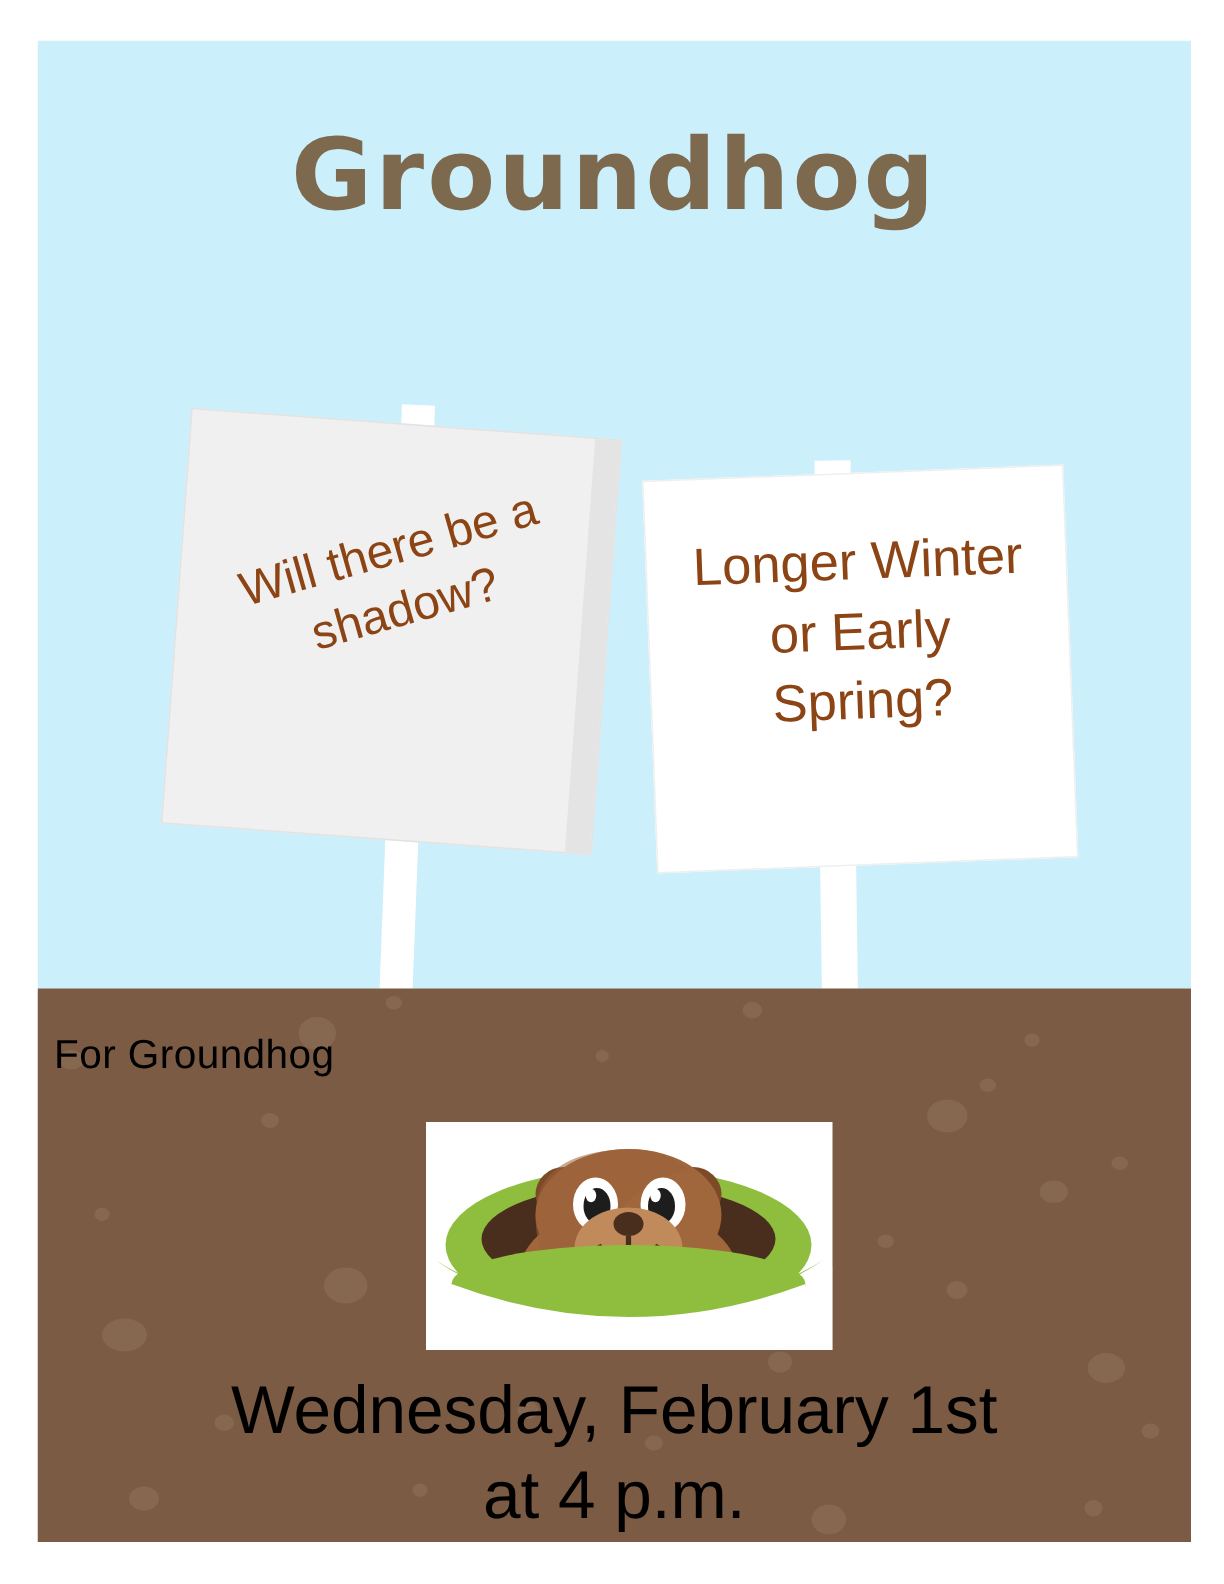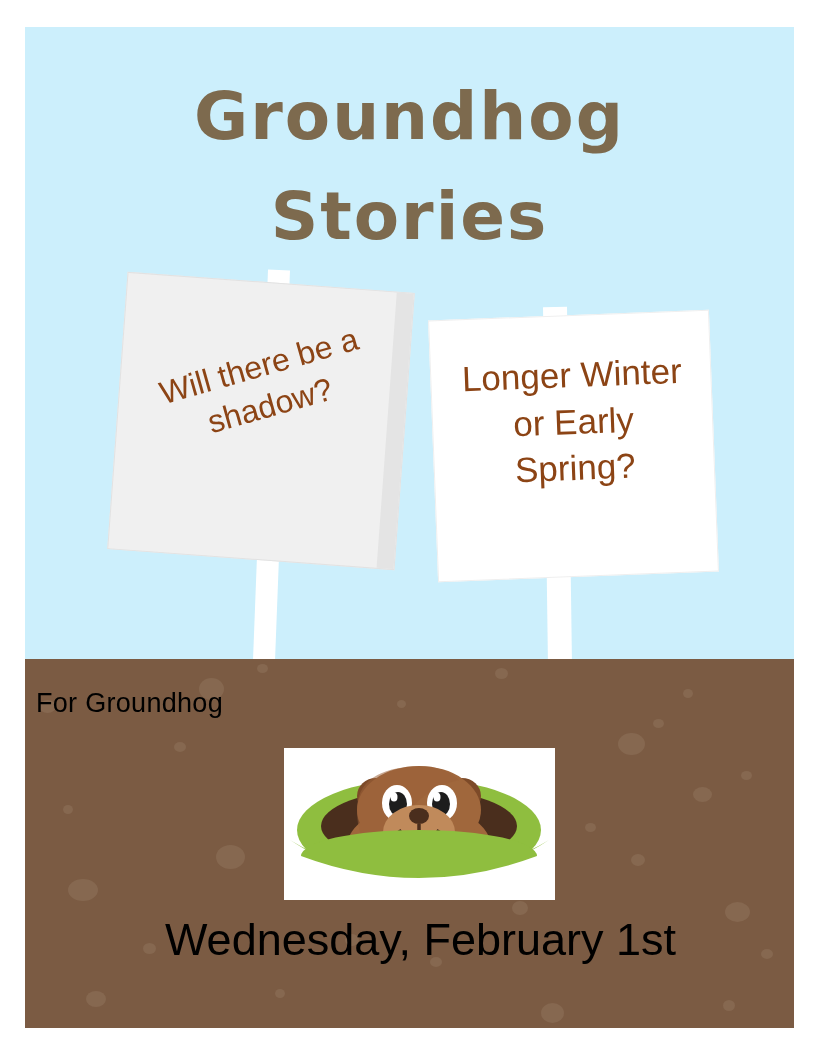--- a/index.html
+++ b/index.html
@@ -173,34 +173,32 @@
   .event {
     position: absolute;
     left: 0;
     top: 252px;
     width: 769px;
     text-align: center;
     color: #000000;
     font-family: "Liberation Sans", sans-serif;
     font-size: 45px;
     line-height: 1.27;
-    padding-left: 11px;
   }
   .event-line { display: block; }
 </style>
 </head>
 <body>
 
 <div id="poster">
 
   <div class="sky"></div>
 
   <div class="title-block">
     <span class="title-line">Groundhog</span>
-    <span class="title-line">Stories</span>
   </div>
 
   <div class="post post-left"></div>
   <div class="post post-right"></div>
 
   <div class="sign sign-left">
     <div class="edge-shadow"></div>
     <div class="sign-text">
       <span>Will there be a</span><br>
       <span>shadow?</span>
@@ -290,16 +288,17 @@
 
         <path d="M0 96 Q60 138 135 134 Q212 138 271 96 L271 152 L0 152 Z" fill="#ffffff"></path>
         <path d="M6 92 Q62 130 135 126 Q208 130 265 92 Q210 126 135 122 Q60 126 6 92Z" fill="#8fbe3f"></path>
         <ellipse cx="135" cy="108" rx="118" ry="26" fill="#8fbe3f"></ellipse>
         <path d="M17 108 Q135 152 253 108 L253 152 L17 152 Z" fill="#ffffff"></path>
       </svg>
     </div>
 
     <div class="event">
       <span class="event-line">Wednesday, February 1st</span>
+      <span class="event-line">at 4 p.m.</span>
     </div>
   </div>
 
 </div>
 
 </body></html>

